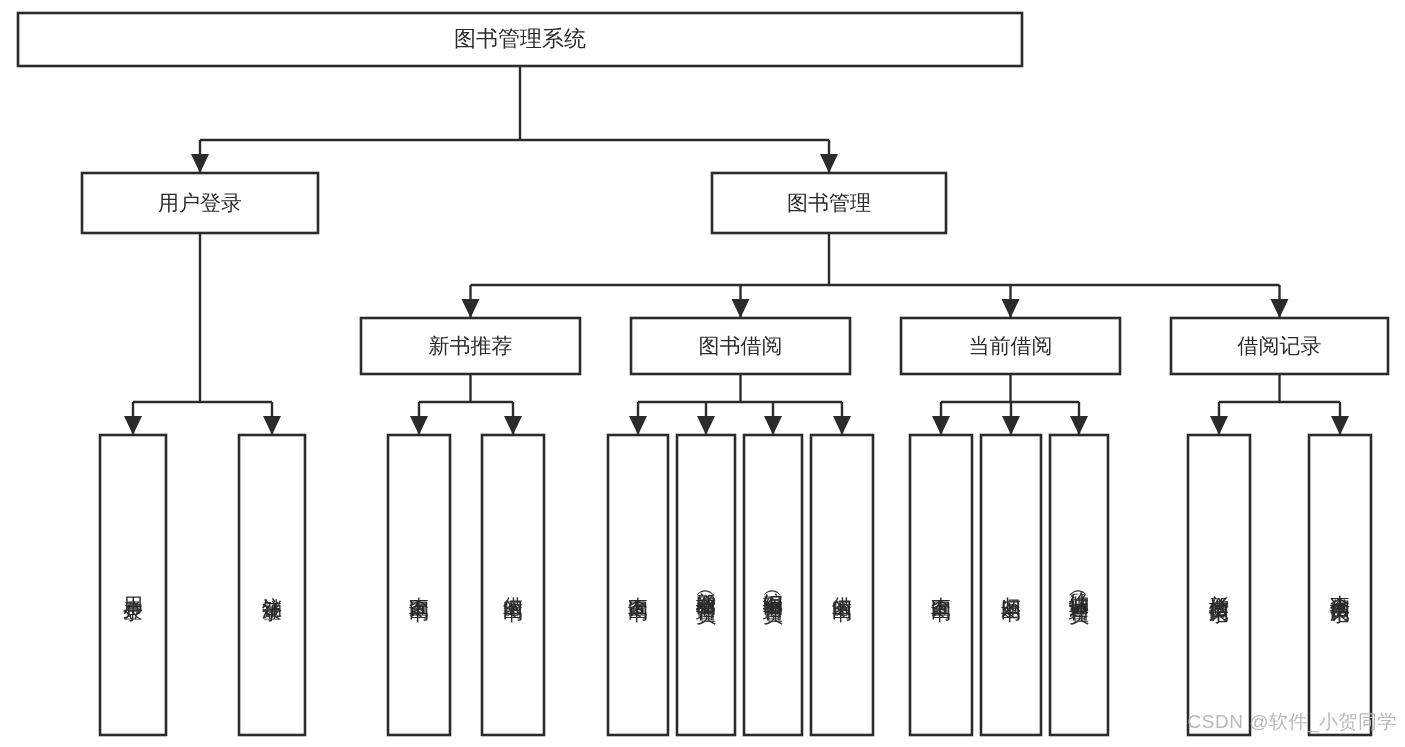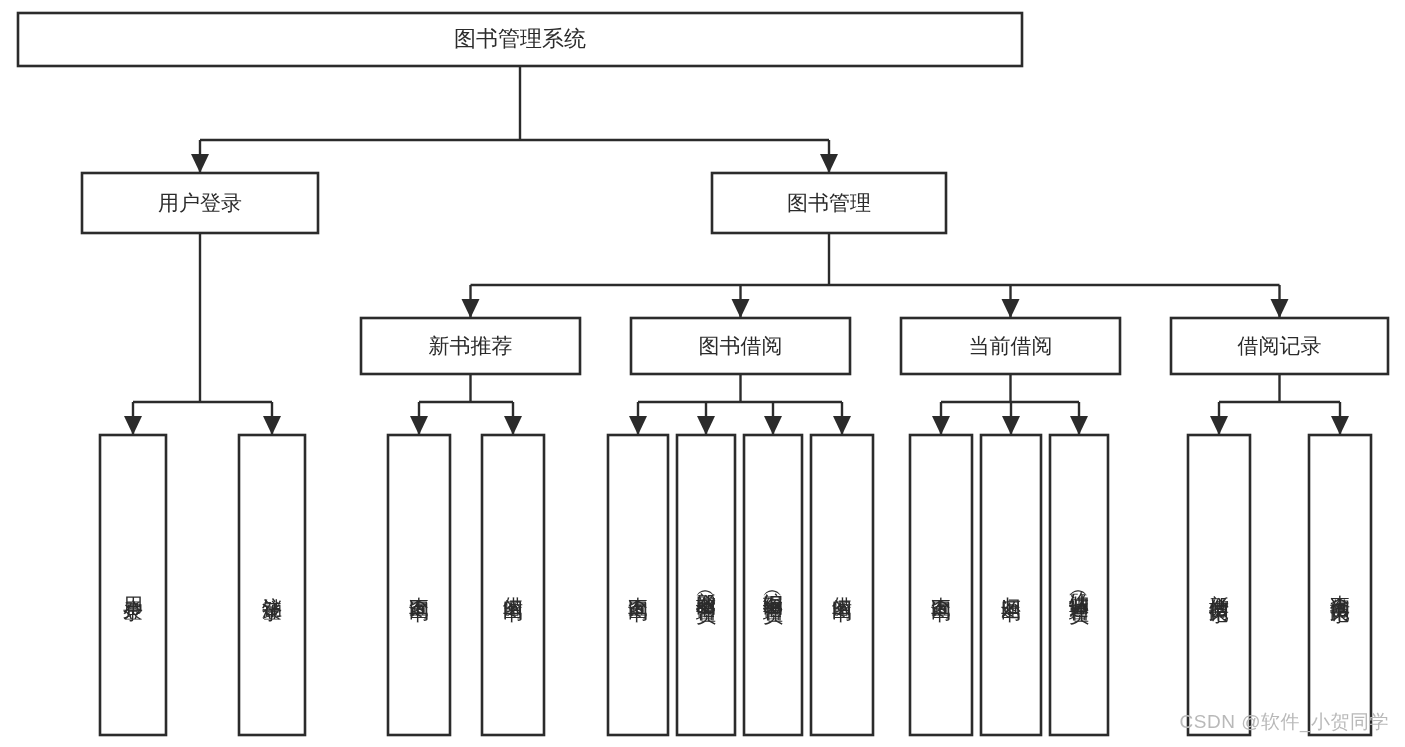--- a/index.html
+++ b/index.html
@@ -59,21 +59,21 @@
     letter-spacing: 2px;
     display: flex;
     align-items: center;
     justify-content: center;
     text-align: center;
     white-space: nowrap;
     pointer-events: none;
   }
   .watermark {
     position: absolute;
-    right: 16px;
+    right: 8px;
     bottom: 6px;
     font-family: "Liberation Sans", "DejaVu Sans", sans-serif;
     font-size: 19px;
     color: #b9b9b9;
     letter-spacing: 0.5px;
     white-space: nowrap;
   }
 </style>
 </head>
 <body>

